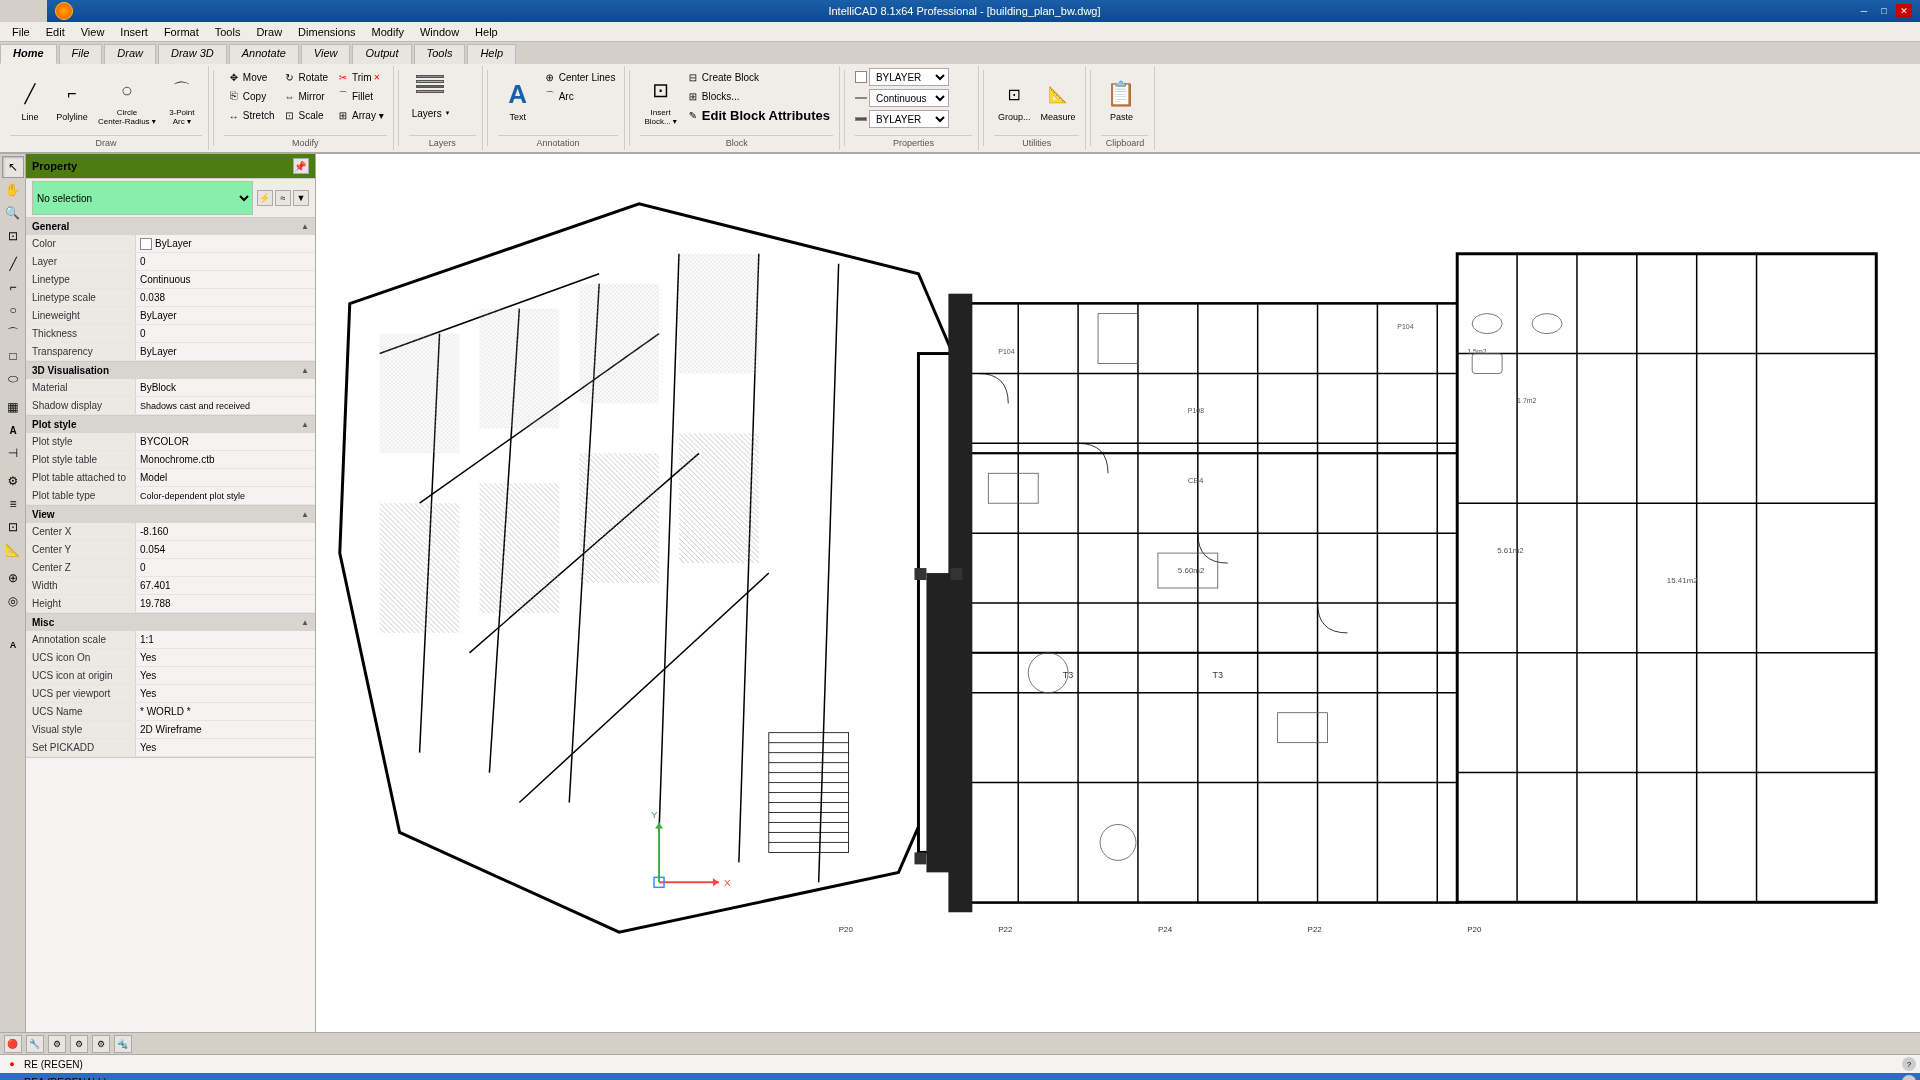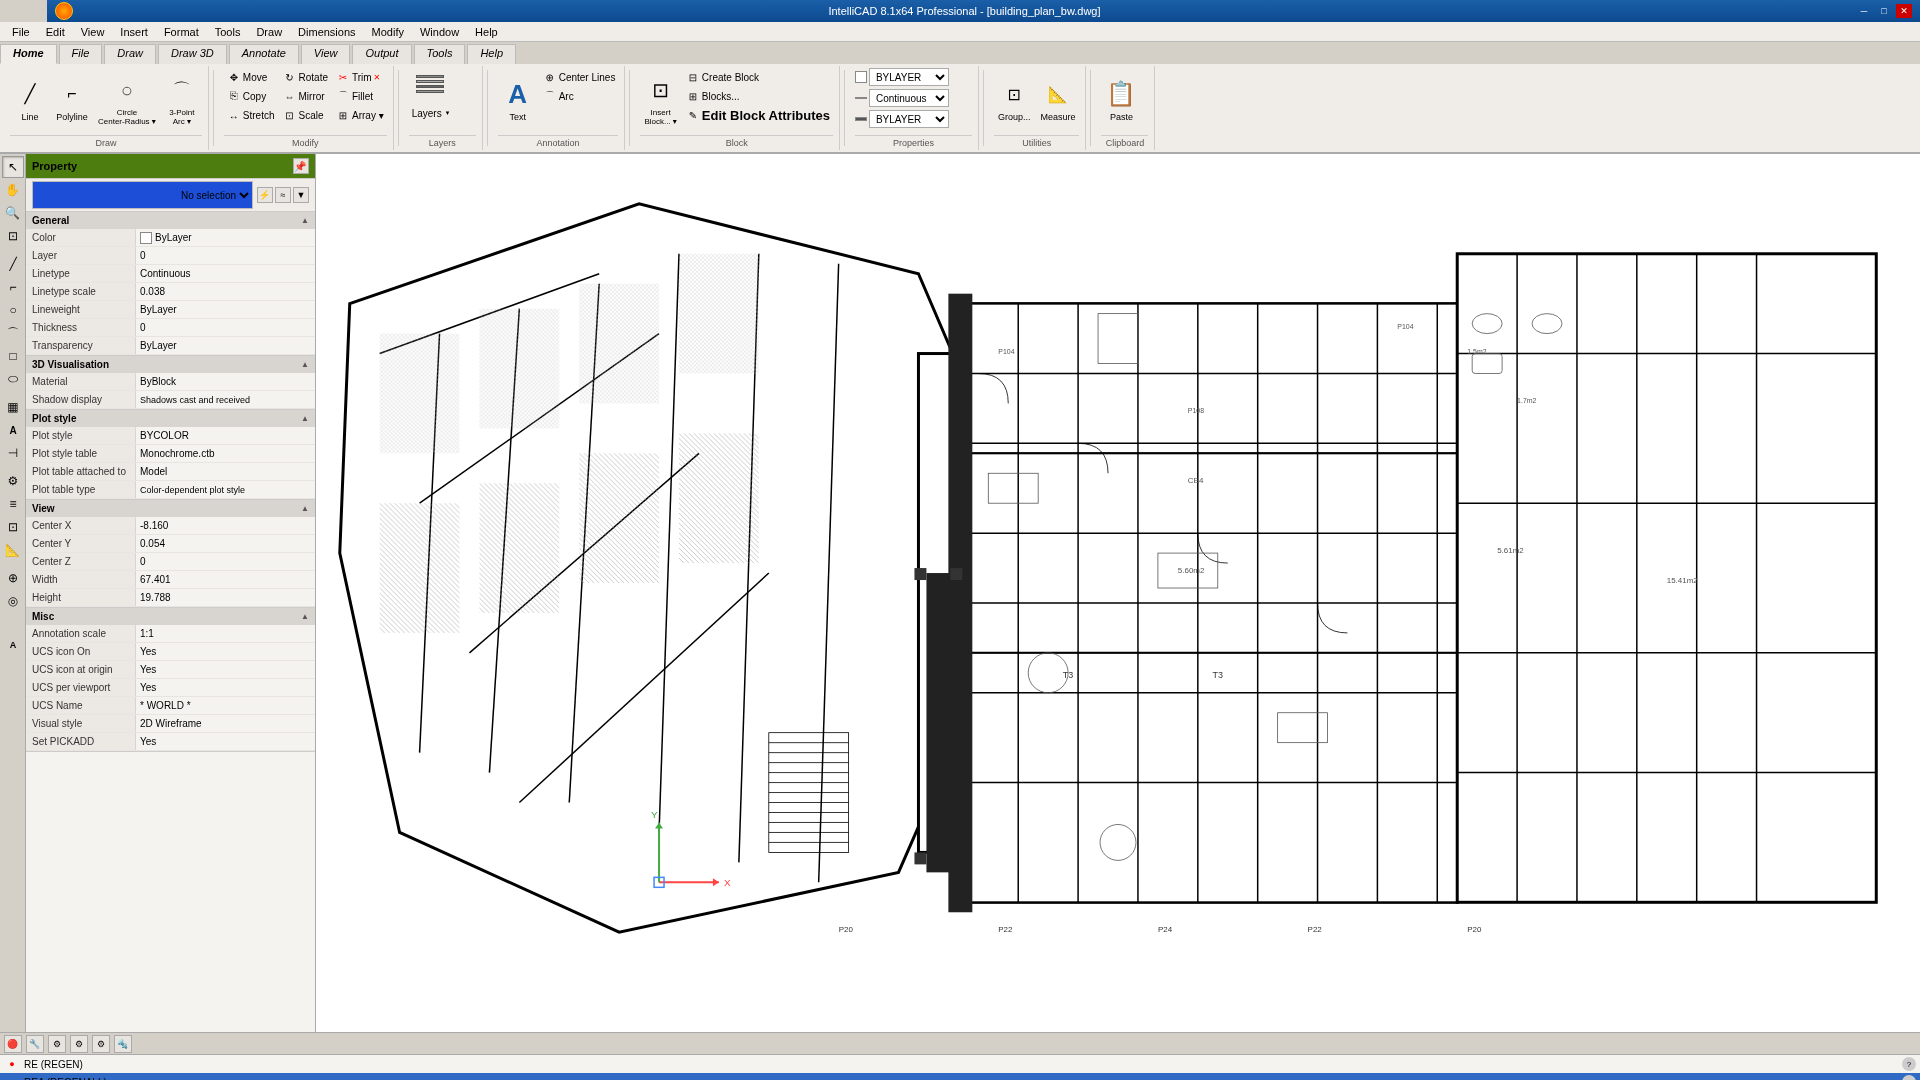--- a/index.html
+++ b/index.html
@@ -352,21 +352,21 @@
     <div style="height:20px;"></div>
     <div class="tool-btn" style="font-size:9px;font-weight:bold;">A</div>
   </div>
 
   <div id="property-panel">
     <div id="property-header">
       <span>Property</span>
       <div class="hdr-btn">📌</div>
     </div>
     <div id="selection-dropdown">
-      <select style="flex:1;font-size:10px;border:1px solid #bbb;background:#1d4ed8;height:28px;text-align:right;">
+      <select style="flex:1;font-size:10px;border:1px solid #bbb;background:#86efac;height:34px;">
         <option>No selection</option>
       </select>
       <div class="sel-btns">
         <div class="sel-btn">⚡</div>
         <div class="sel-btn">≈</div>
         <div class="sel-btn">▼</div>
       </div>
     </div>
     <div id="prop-content">
 

